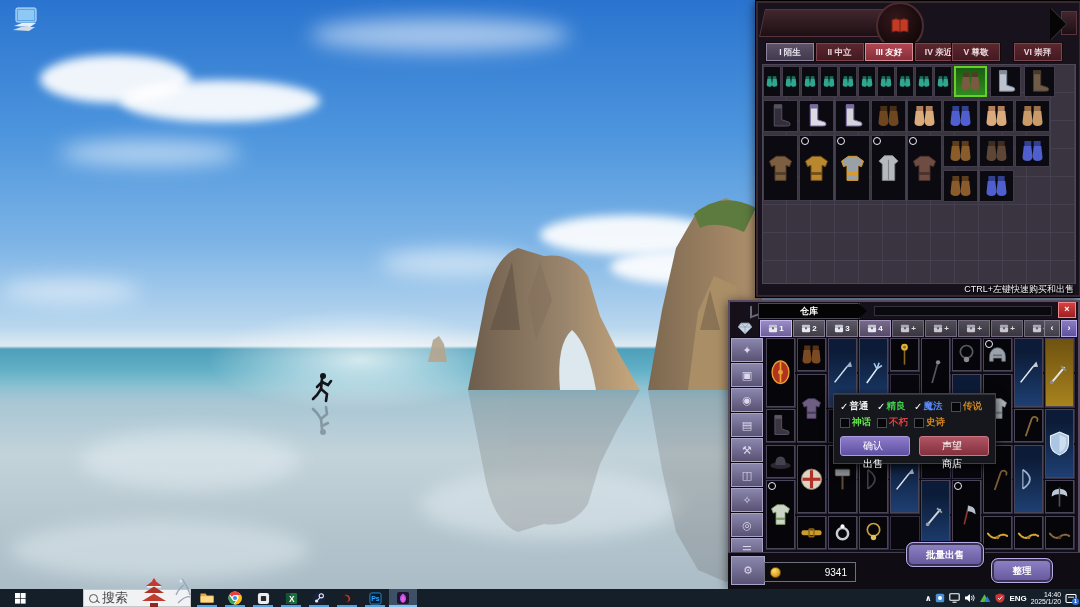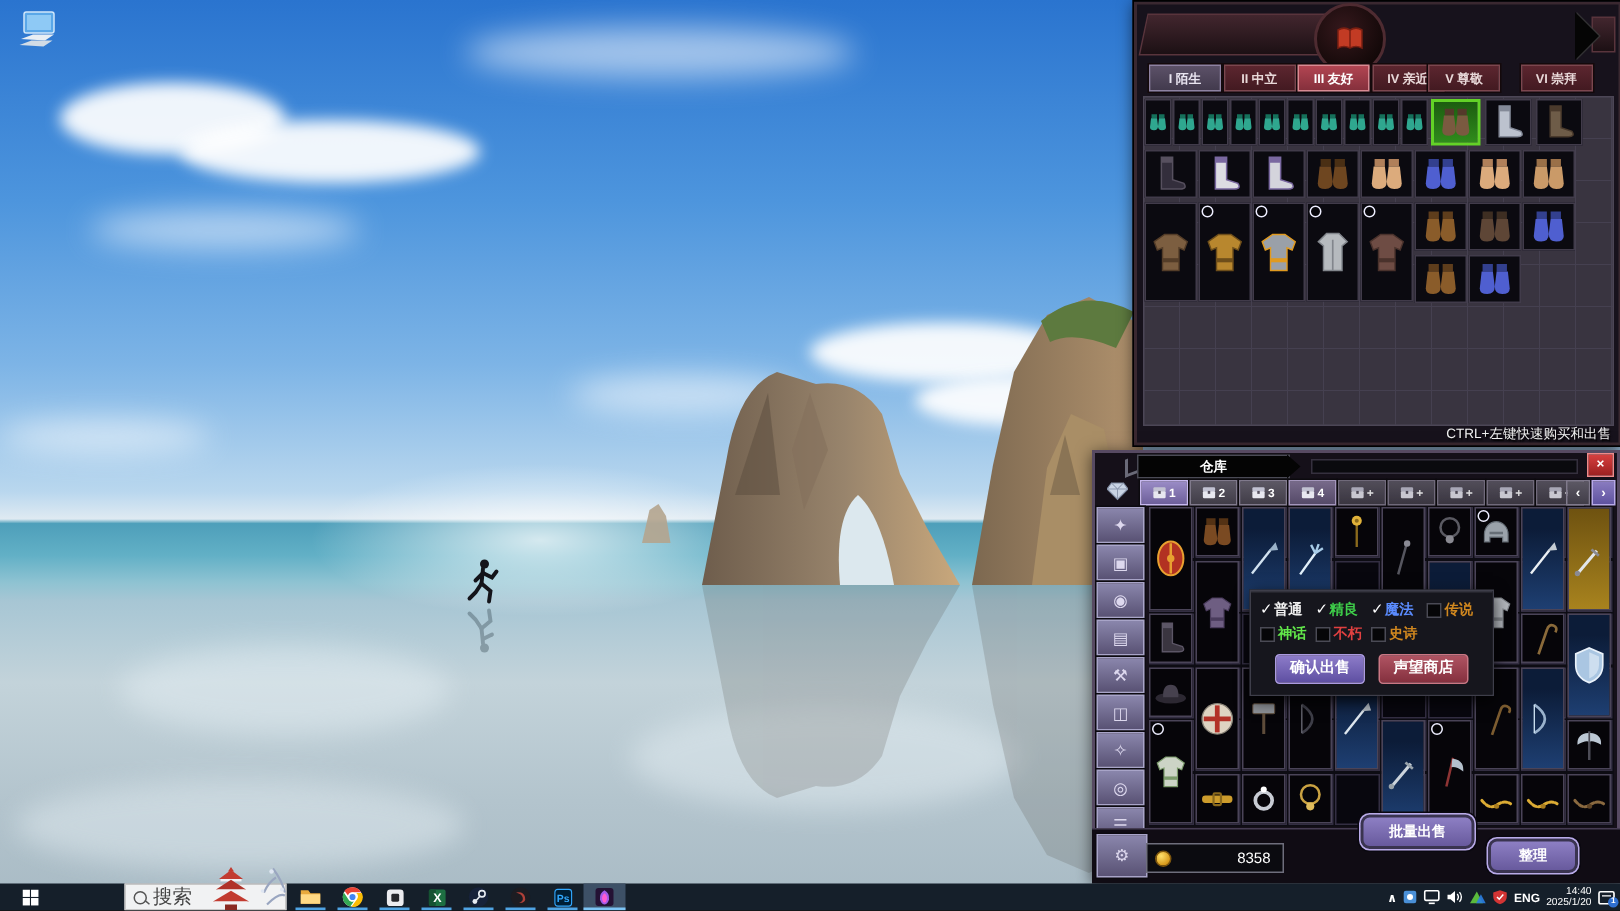--- a/index.html
+++ b/index.html
@@ -90,21 +90,21 @@
   #dlg{left:833px;top:393px;width:161px;z-index:10;background:#0d0d11;border:1px solid #3e3e4a;
     box-shadow:0 3px 10px rgba(0,0,0,.8)}
   #dlg-title{padding-top:6px;text-align:center;color:#e8e8e8;font-size:9.5px;font-weight:bold}
   #dlg-amount{display:flex;align-items:center;justify-content:center;gap:5px;padding:5px 0 7px;color:#fff;font-size:12px;font-weight:bold}
   #dlg-body{background:#16161d;border-top:1px solid #33333d;padding:5px 6px 7px}
   #sell-options{display:flex;flex-wrap:wrap;row-gap:3px}
   .opt{display:flex;align-items:center;width:37px;font-size:9.5px;font-weight:bold;cursor:pointer}
   .opt .check{color:#fff;font-size:10px;margin-right:1px;font-family:"DejaVu Sans",sans-serif}
   .opt .box{width:8px;height:8px;background:#060608;border:1px solid #4a4a55;margin-right:2px}
   #dlg-btns{display:flex;gap:9px;justify-content:center;margin-top:7px}
-  .dbtn{height:18px;padding:0 9px;border-radius:3px;color:#fff;font-size:10px;font-weight:bold;line-height:18px;cursor:pointer}
+  .dbtn{height:18px;padding:0 22px;border-radius:3px;color:#fff;font-size:10px;font-weight:normal;line-height:18px;cursor:pointer}
   #dlg-confirm{background:linear-gradient(#8d7cc9,#5e4fa2);border:1px solid #ab9ae0}
   #dlg-cancel{background:linear-gradient(#b05463,#84303e);border:1px solid #ca7784}
   
   #taskbar{left:0;top:589px;width:1080px;height:18px;background:#151f2a;z-index:20;display:flex;align-items:center}
   #tb-start{width:40px;height:18px;display:flex;align-items:center;justify-content:center;cursor:pointer}
   #tb-search{position:absolute;left:83px;top:0;width:108px;height:18px;background:#f1f2f3;border:1px solid #c8c8c8;
     box-sizing:border-box;display:flex;align-items:center;gap:4px;padding-left:5px;cursor:text}
   #tb-search .ph{color:#444;font-size:13px}
   #tb-search .mag{width:7px;height:7px;border:1.3px solid #555;border-radius:50%;position:relative}
   #tb-search .mag:after{content:"";position:absolute;left:6px;top:6px;width:4px;height:1.3px;background:#555;transform:rotate(40deg)}
@@ -820,21 +820,21 @@
           <svg viewBox="0 0 24 24" preserveAspectRatio="xMidYMid meet">
             <path d="M3.5,13 q4.5,5.5 8.5,3 q4.5,-3.5 8.5,-1" fill="none" stroke="#8a6a40" stroke-width="1.8" stroke-linecap="round" stroke-dasharray="2.2 1.4"></path>
             <circle cx="12.2" cy="16.4" r="1.5" fill="#5e4426"></circle>
           </svg>
         </div>
       </div>
     <div id="wh-bottom" class="abs"></div>
     <div id="wh-gear" class="abs sbtn" style="height:27px">⚙</div>
     <div id="wh-gold" class="abs">
       <span class="coin" style="margin:0 5px"></span>
-      <span style="flex:1;text-align:right;padding-right:8px">8358</span>
+      <span style="flex:1;text-align:right;padding-right:8px">9341</span>
     </div>
     <div class="pbtn" style="left:178px;top:242px;width:76px">批量出售</div>
     <div class="pbtn" style="left:263px;top:258px;width:60px">整理</div>
   </div>
 
   <div id="dlg" class="abs">
     <div id="dlg-body">
       <div id="sell-options">
           <div class="opt">
             <span class="check">✓</span>

